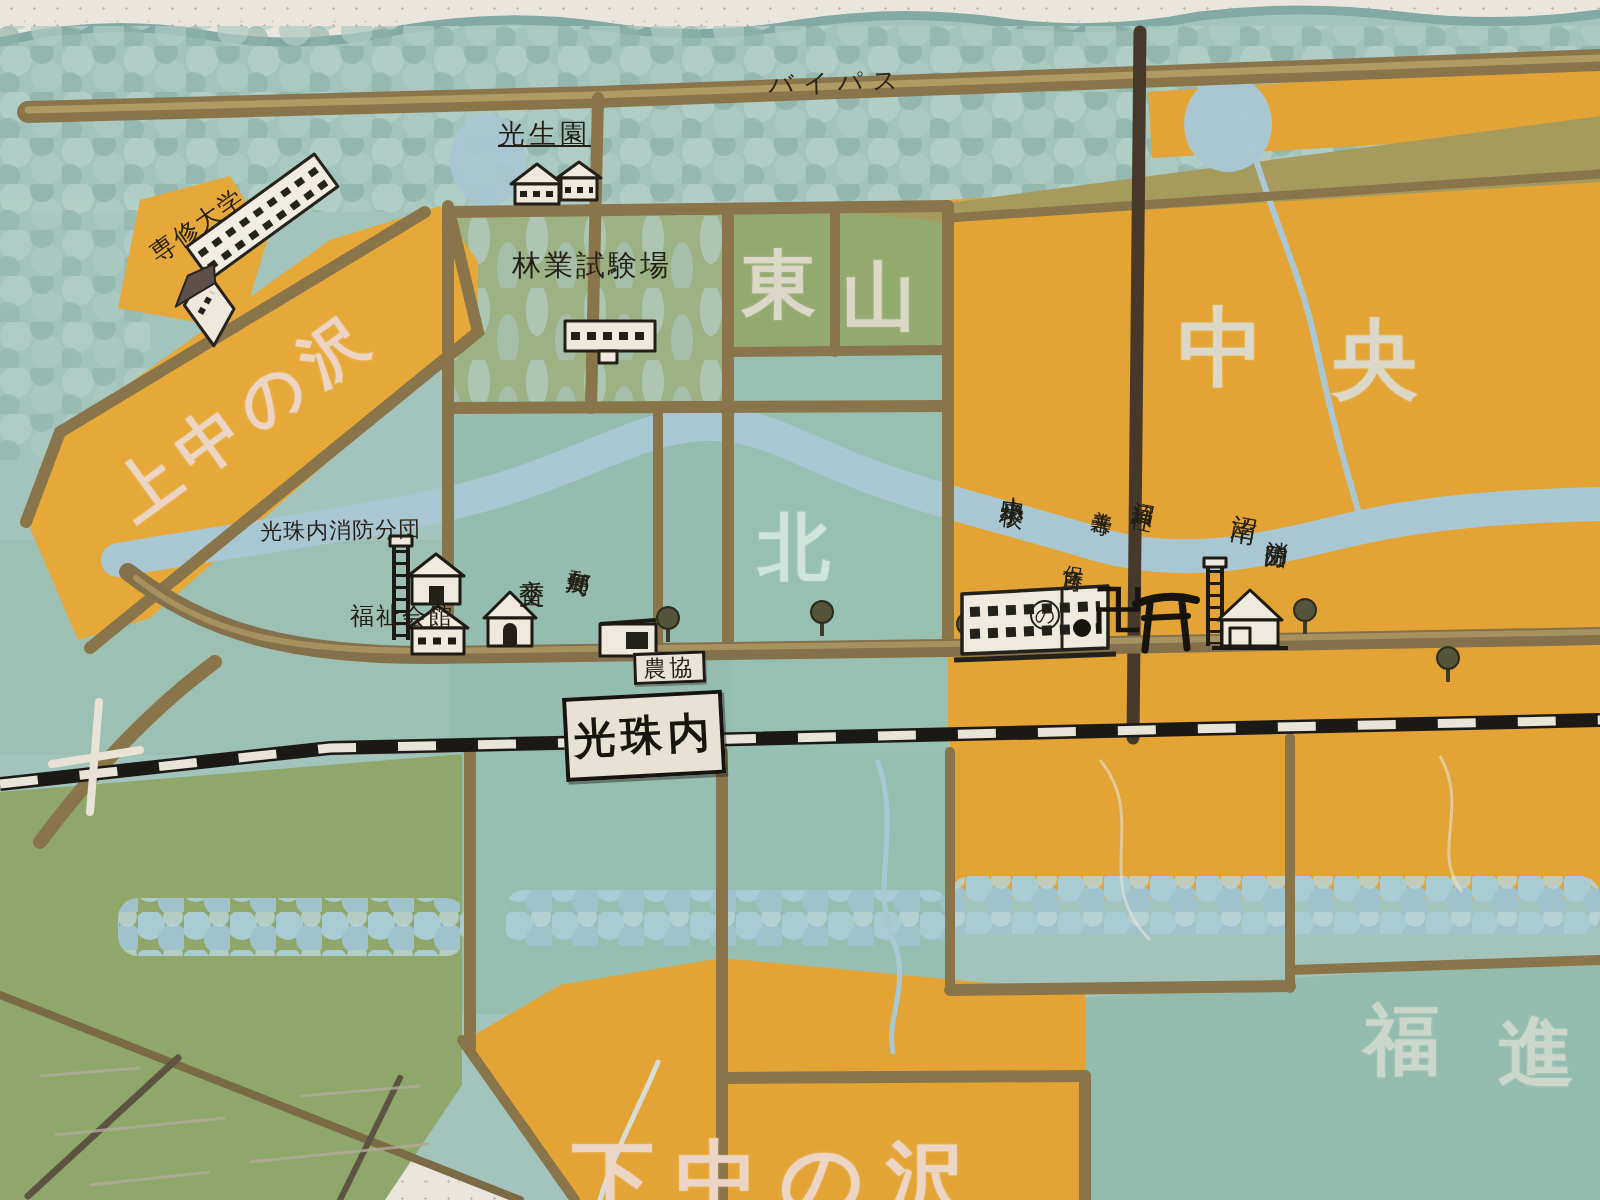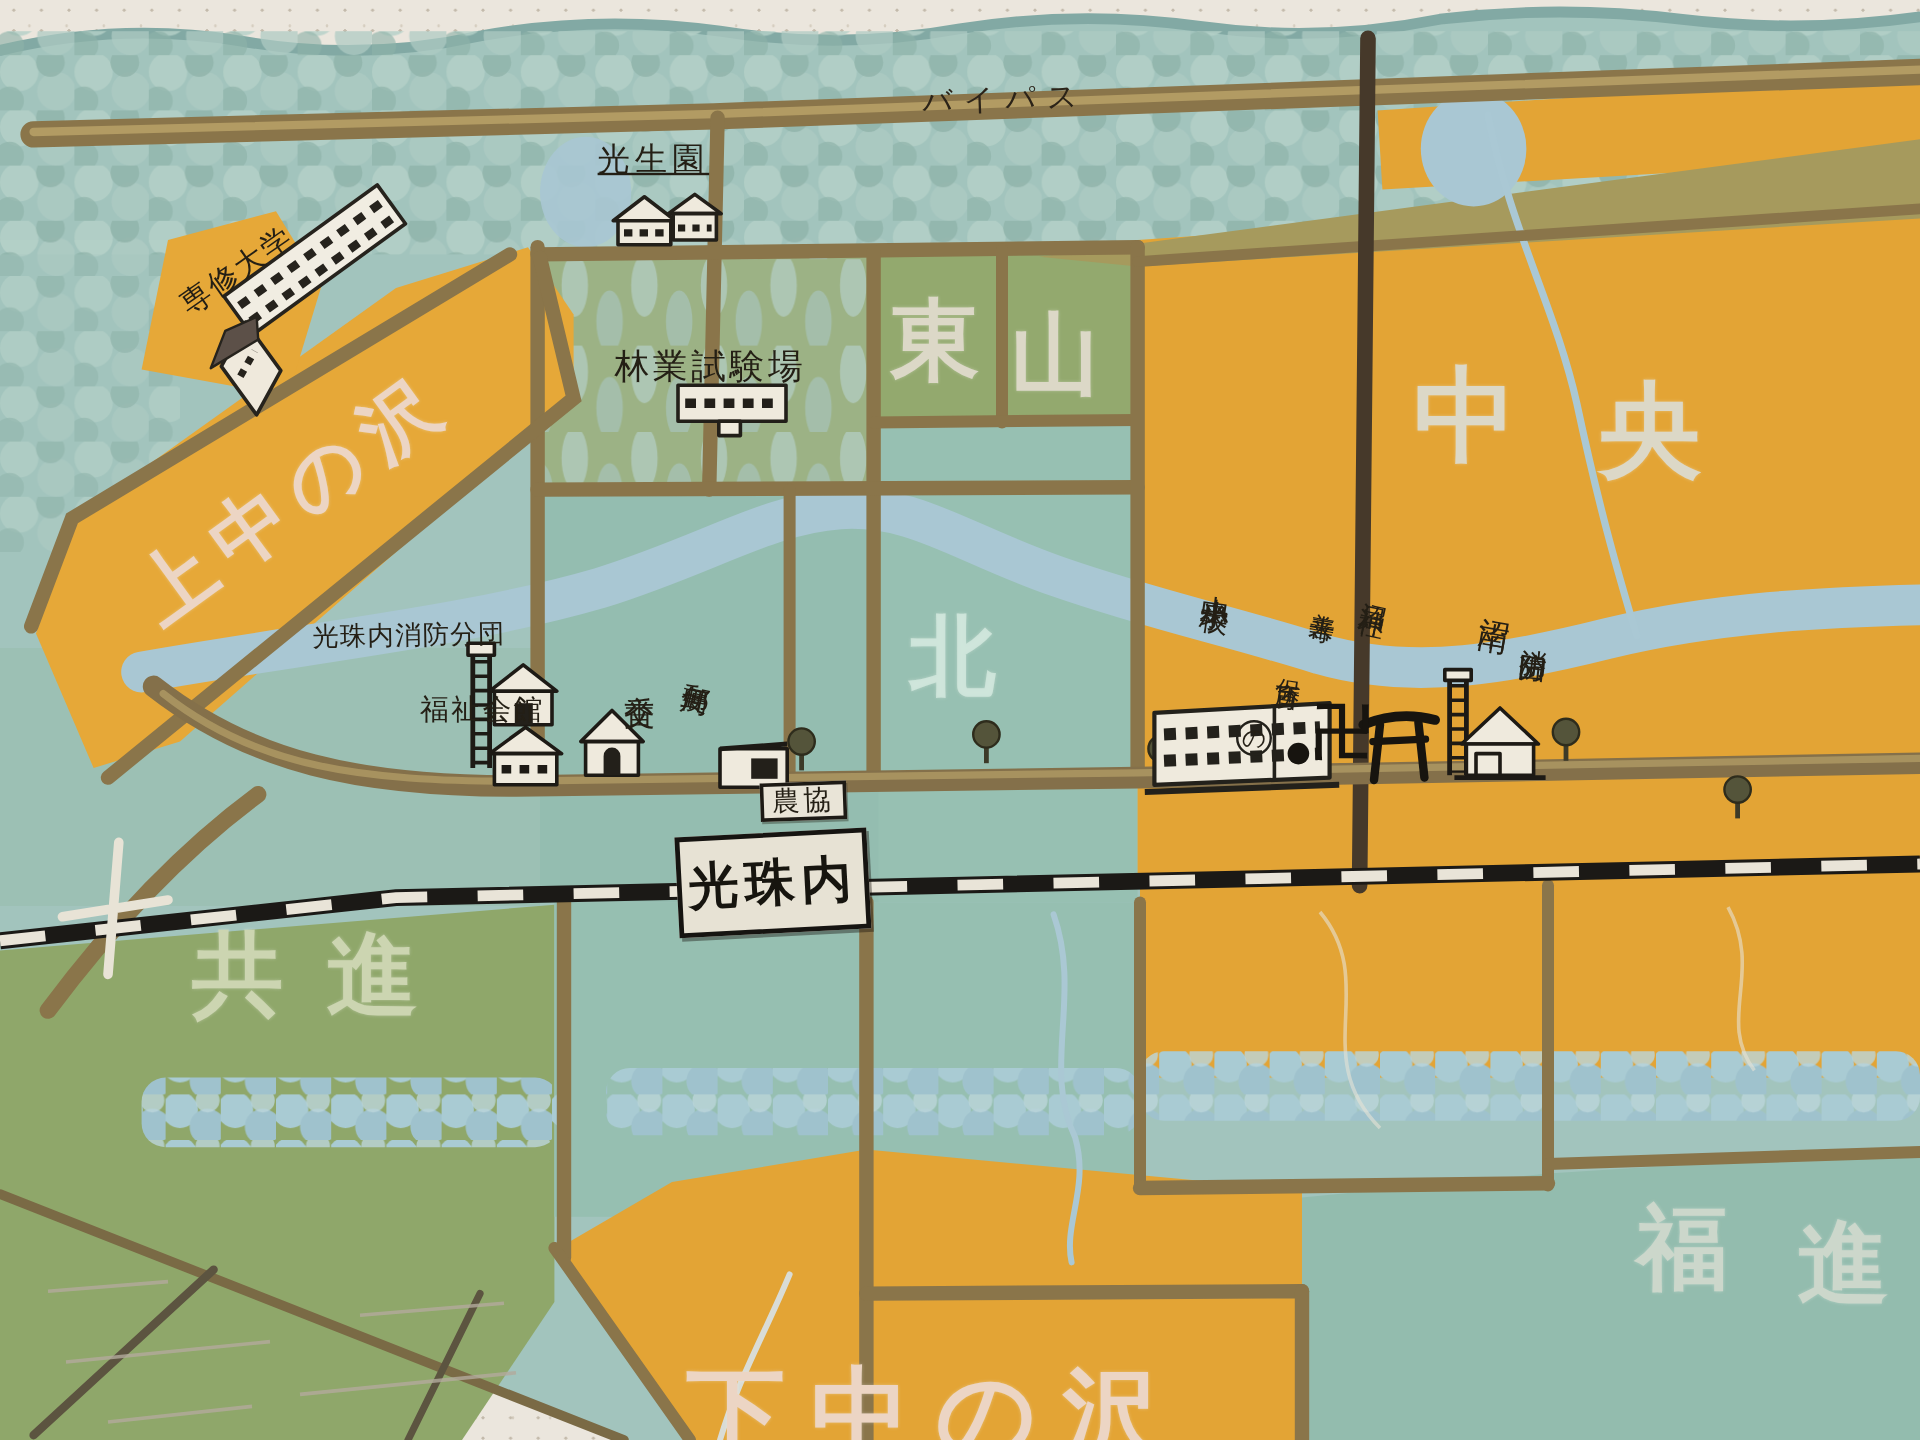--- a/index.html
+++ b/index.html
@@ -253,45 +253,44 @@
 </svg>
 
 <div class="lbl" style="left:768px;top:72px;font-size:25px;letter-spacing:9px;transform:rotate(-2deg);color:#2b2318;">バイパス</div>
 
 <div class="lbl" style="left:498px;top:120px;font-size:27px;letter-spacing:4px;text-decoration:underline;">光生園</div>
 
 <div class="lbl" style="left:146px;top:246px;font-size:25px;letter-spacing:2px;transform:rotate(-35deg);">専修大学</div>
 
 <div class="lbl white-big pinkish" style="left:102px;top:478px;font-size:64px;letter-spacing:12px;transform:rotate(-36deg);">上中の沢</div>
 
-<div class="lbl" style="left:512px;top:250px;font-size:29px;letter-spacing:3px;margin-top:40px;">林業試験場</div>
+<div class="lbl" style="left:512px;top:250px;font-size:29px;letter-spacing:3px;">林業試験場</div>
 
 <div class="lbl white-big" style="left:742px;top:246px;font-size:74px;">東</div>
 <div class="lbl white-big" style="left:842px;top:258px;font-size:74px;">山</div>
 
 <div class="lbl white-big" style="left:1178px;top:302px;font-size:86px;">中</div>
 <div class="lbl white-big" style="left:1332px;top:314px;font-size:86px;">央</div>
 
 <div class="lbl white-big" style="left:758px;top:510px;font-size:72px;color:rgba(213,234,224,.8);">北</div>
 
 <div class="lbl" style="left:260px;top:520px;font-size:22px;letter-spacing:1px;transform:rotate(-1deg);">光珠内消防分団</div>
 
-<div class="lbl" style="left:350px;top:579px;font-size:24px;letter-spacing:2px;text-align:center;">福祉会館</div>
+<div class="lbl" style="left:350px;top:604px;font-size:24px;letter-spacing:2px;text-align:center;">福祉会館</div>
 
 <div class="lbl v" style="left:518px;top:558px;font-size:26px;">交番</div>
 
 <div class="lbl v" style="left:574px;top:550px;font-size:23px;transform:rotate(13deg);">郵便局</div>
 
 <div class="lbl boxed" style="left:633px;top:653px;font-size:23px;letter-spacing:3px;transform:rotate(-2deg);">農協</div>
 
 <div class="station-sign lbl" style="left:562px;top:698px;width:152px;height:76px;font-size:42px;letter-spacing:5px;transform:rotate(-3deg);">
   <span>光珠内</span>
 </div>
 
-<div class="lbl white-big" style="left:160px;top:772px;font-size:76px;letter-spacing:36px;color:#ccd5b1;">共進</div>
 
 <div class="lbl v" style="left:1004px;top:476px;font-size:24px;transform:rotate(8deg);">中央小学校</div>
 
 <div class="lbl" style="left:1030px;top:600px;font-size:20px;border:2.5px solid #23211b;border-radius:50%;width:26px;height:26px;text-align:center;line-height:26px;">の</div>
 
 <div class="lbl v" style="left:1096px;top:492px;font-size:21px;transform:rotate(10deg);">善来寺</div>
 
 <div class="lbl v" style="left:1066px;top:548px;font-size:21px;transform:rotate(8deg);">保育所</div>
 
 <div class="lbl" style="left:1094px;top:584px;font-size:50px;font-weight:bold;color:#17140f;">卍</div>

